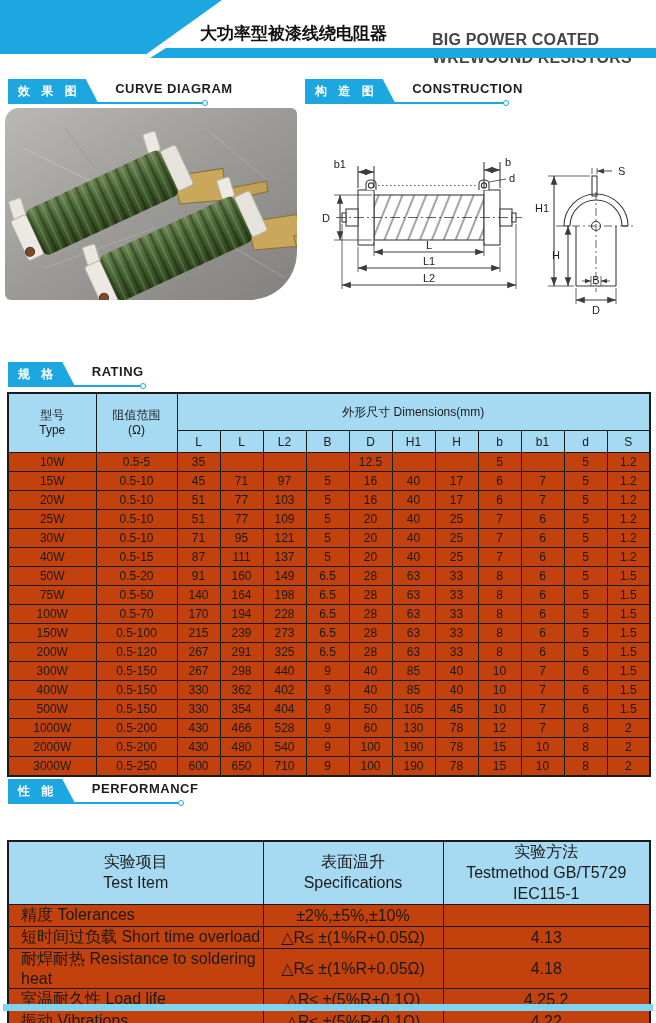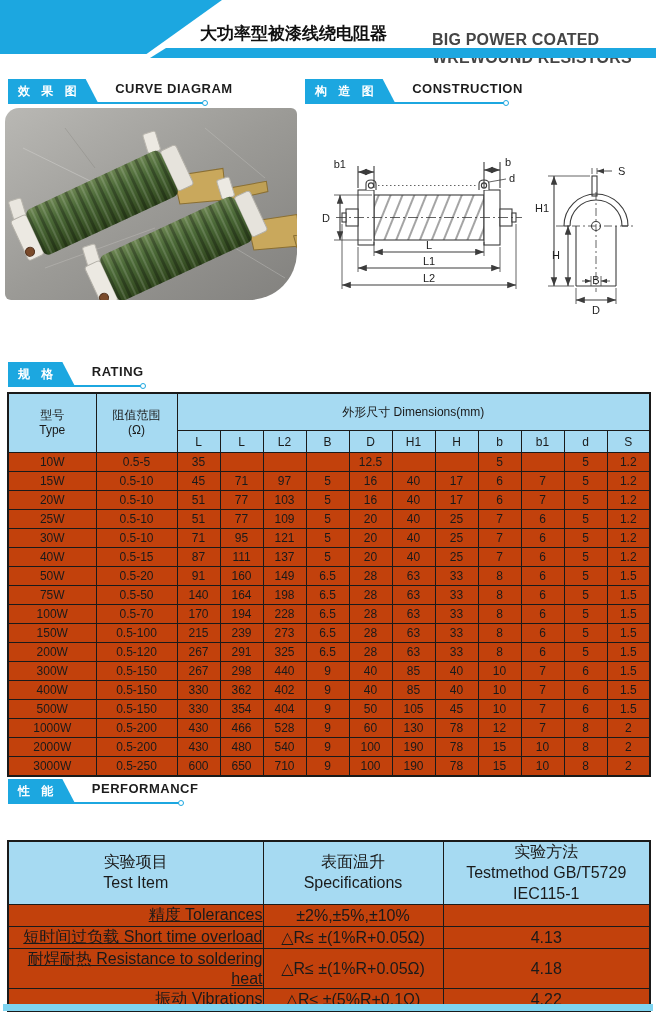--- a/index.html
+++ b/index.html
@@ -44,21 +44,21 @@
   .rating-table thead th{background:#A6DAF2;}
   .rating-table .hrow1 th{height:36px;line-height:1.25;}
   .rating-table .hrow2 th{height:21px;}
   .rating-table tbody tr td{height:18px;}
 
   .perf-table{position:absolute;left:7px;top:840px;width:642px;border:2px solid #1a1a1a;}
   .perf-table th,.perf-table td{border:1px solid #1a1a1a;text-align:center;
         font-size:16px;color:#1a1a1a;font-weight:normal;padding:0;overflow:hidden;}
   .perf-table thead th{background:#A6DAF2;height:38px;line-height:1.3;}
   .perf-table tbody td{height:17px;}
-  .perf-table tbody td:first-child{text-align:right;padding-left:12px;text-decoration:underline;}
+  .perf-table tbody td:first-child{text-align:left;padding-left:12px;}
 
   .bottom-bar{position:absolute;left:3px;top:1004px;width:650px;height:7px;background:#7FD4F0;}
 </style>
 </head>
 <body>
 
 <div class="page">
 
   <div class="hdr-block"></div>
   <div class="hdr-title-cn">大功率型被漆线绕电阻器</div>
@@ -578,20 +578,25 @@
           <td>短时间过负载 Short time overload</td>
           <td>△R≤ ±(1%R+0.05Ω)</td>
           <td>4.13</td>
         </tr>
         <tr>
           <td>耐焊耐热 Resistance to soldering heat</td>
           <td>△R≤ ±(1%R+0.05Ω)</td>
           <td>4.18</td>
         </tr>
         <tr>
+          <td>室温耐久性 Load life</td>
+          <td>△R≤ ±(5%R+0.1Ω)</td>
+          <td>4.25.2</td>
+        </tr>
+        <tr>
           <td>振动 Vibrations</td>
           <td>△R≤ ±(5%R+0.1Ω)</td>
           <td>4.22</td>
         </tr>
       </tbody>
   </table>
 
   <div class="bottom-bar"></div>
 </div>
 

